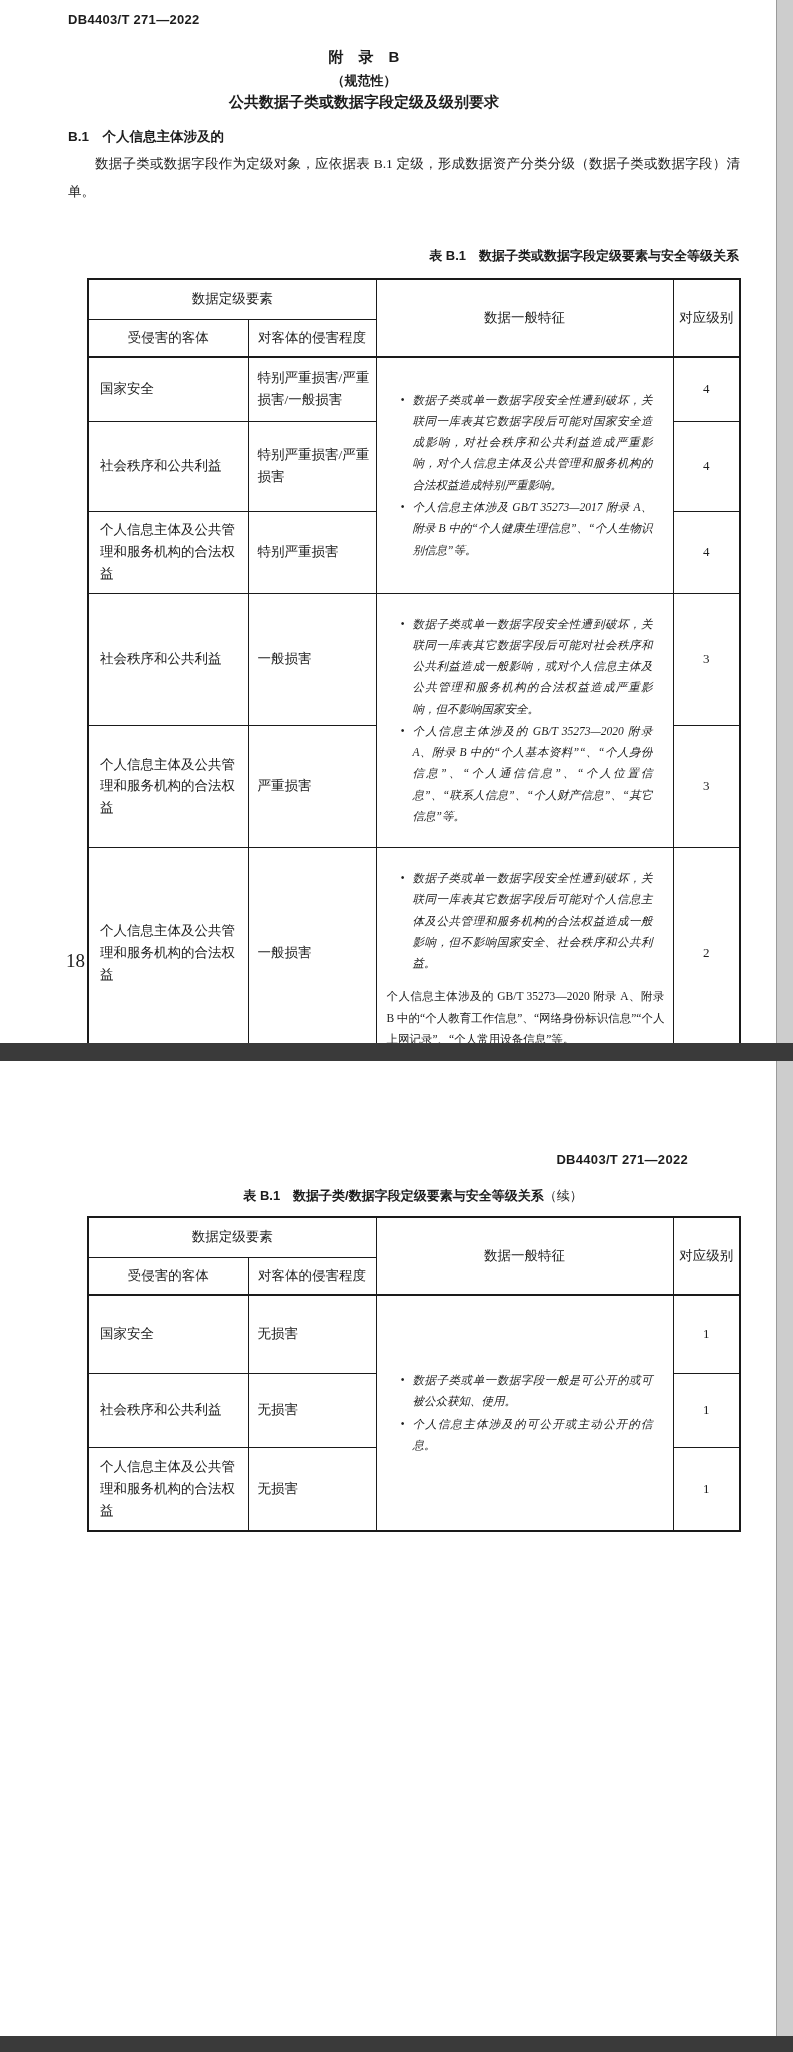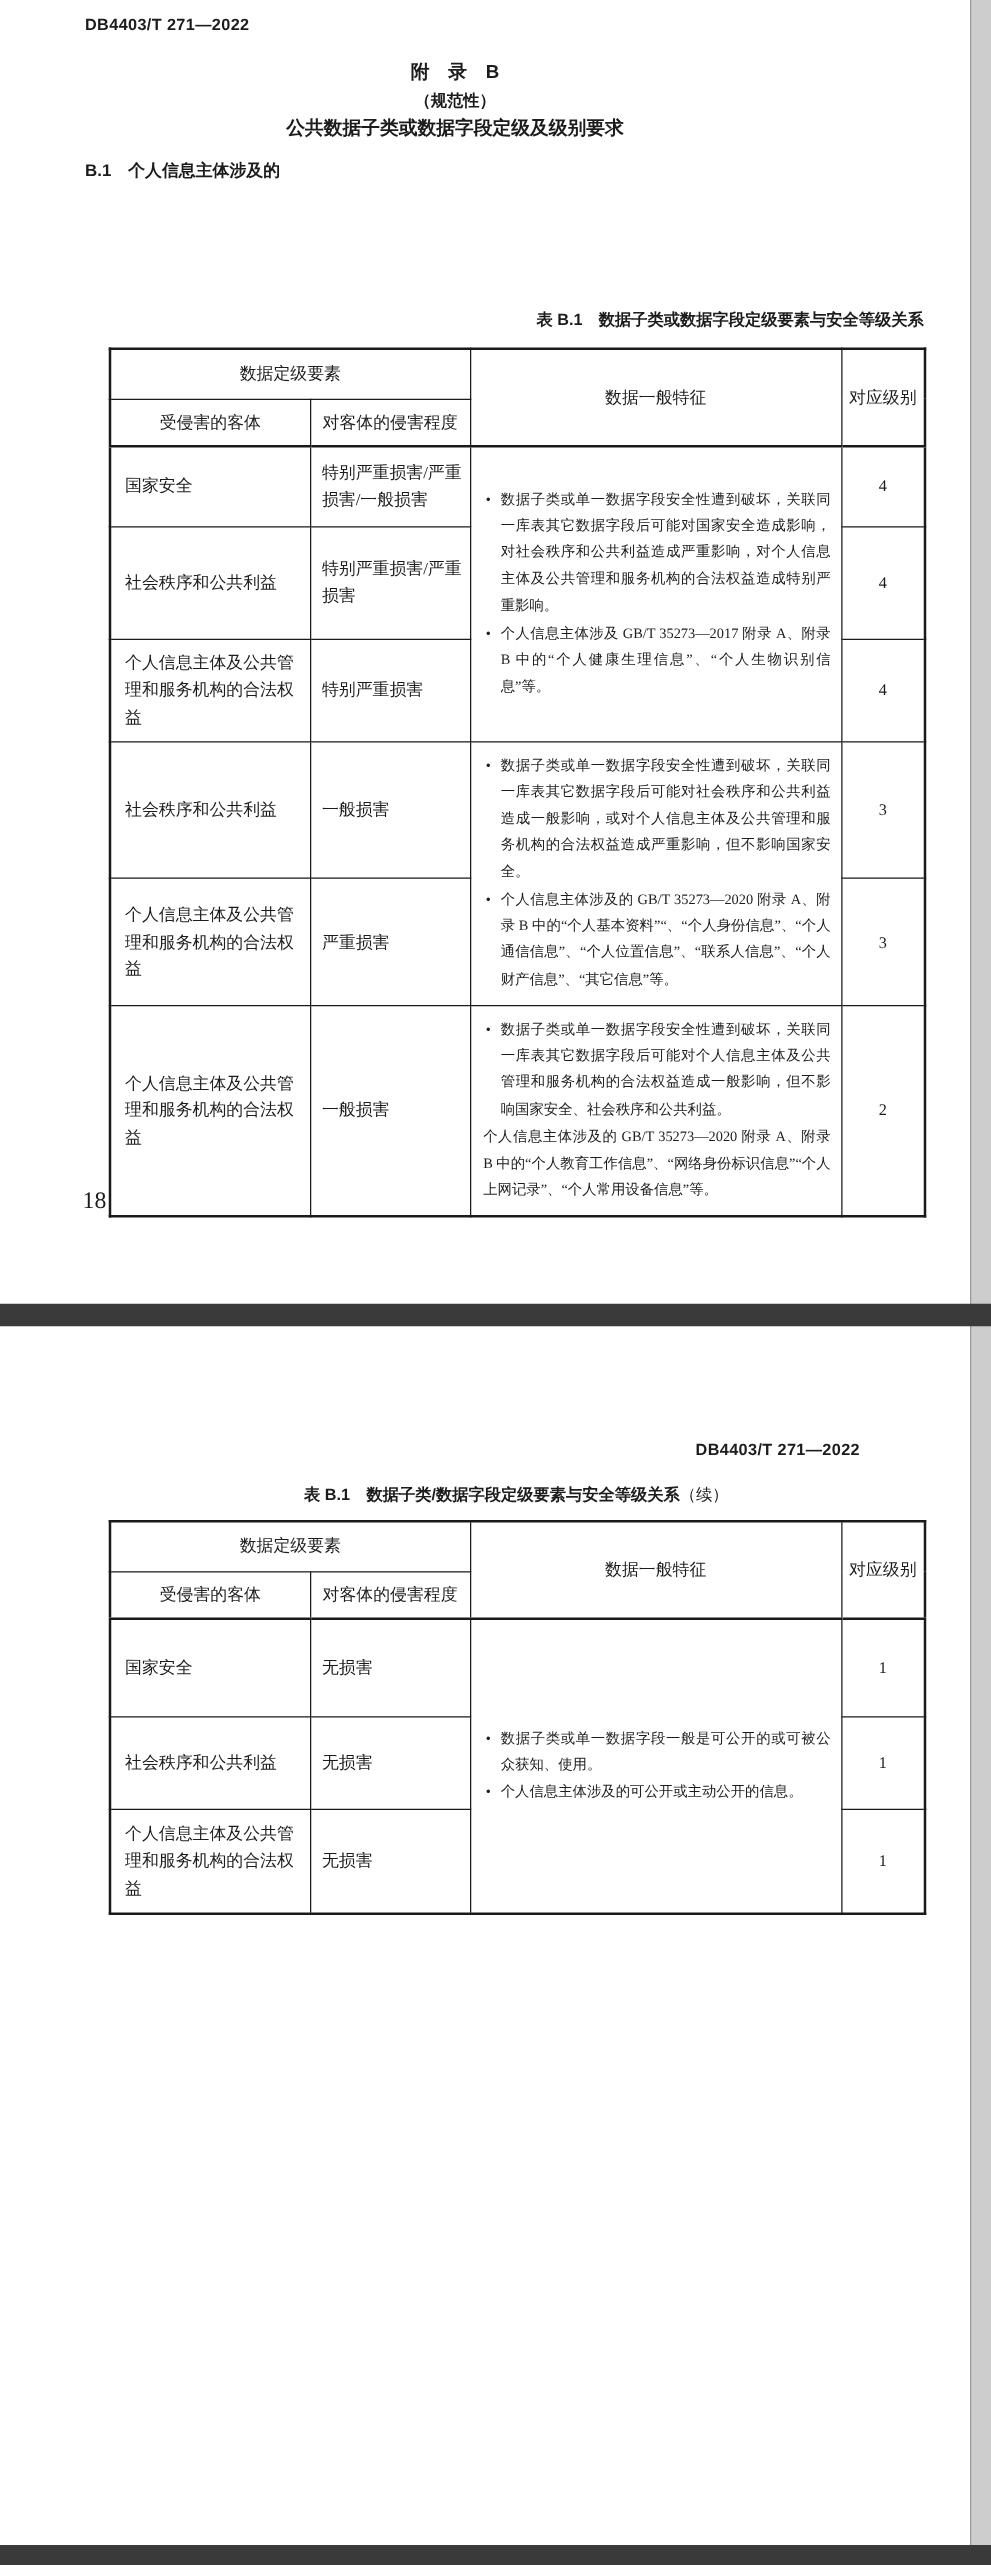--- a/index.html
+++ b/index.html
@@ -33,21 +33,21 @@
   table.grading { position:absolute; border-collapse:collapse; table-layout:fixed; border:2px solid #1a1a1a; background:#fff; }
   .grading th, .grading td { border:1px solid #1a1a1a; padding:2px 6px; font-size:13.5px; font-weight:normal; vertical-align:middle; box-sizing:border-box; }
   .grading th { text-align:center; line-height:1.45; }
   .grading th.hb { border-bottom:2.5px solid #1a1a1a; }
   .grading tr.hr1 { height:40px; }
   .grading tr.hr2 { height:38px; }
   .grading td.obj { text-align:left; padding:4px 9px 4px 11px; line-height:1.62; }
   .grading td.deg { text-align:left; padding:4px 6px 4px 9px; line-height:1.62; }
   .grading td.lvl { text-align:center; font-size:13px; }
   .grading td.features { padding:8px 8px 8px 10px; font-size:11.5px; line-height:1.85; text-align:justify; }
-  .features ul { margin:0; padding:0; list-style:none; }
+  .features ul { margin:12px; padding:0; list-style:none;font-style:italic; }
   .features li { position:relative; padding-left:14px; margin:1px 0; }
   .features li::before { content:"\2022"; position:absolute; left:2px; top:0; }
   .features .note { margin:1px 0 0 0; }
 
   tr.h64 { height:64px; } tr.h90 { height:90px; } tr.h82 { height:82px; }
   tr.h97 { height:97px; } tr.h148 { height:148px; }
   tr.h78 { height:78px; } tr.h74 { height:74px; } tr.h84 { height:84px; }
 </style>
 </head>
 <body>
@@ -55,20 +55,21 @@
 <div class="abs page page1">
 
   <div class="abs doc-num" style="left:68px; top:12px;">DB4403/T 271—2022</div>
 
   <div class="abs center-line" style="top:48px; font-size:15px;">附　录　B</div>
   <div class="abs center-line" style="top:93px; font-size:15px;">公共数据子类或数据字段定级及级别要求</div>
   <div class="abs center-line" style="top:72px; font-size:13px;">（规范性）</div>
 
   <div class="abs sec-heading" style="left:68px; top:128px;">B.1　个人信息主体涉及的</div>
 
+  <div class="abs para" style="left:68px; top:150px; width:672px;">数据子类或数据字段作为定级对象，应依据表 B.1 定级，形成数据资产分类分级（数据子类或数据字段）清单。</div>
 
   <div class="abs table-caption" style="top:247px;text-align:right;">
     <span>表 B.1　数据子类或数据字段定级要素与安全等级关系</span>
   </div>
 
   <table class="grading" style="left:87px; top:278px; width:652px;">
     <colgroup>
         <col style="width:160px">
         <col style="width:128px">
         <col style="width:297px">

